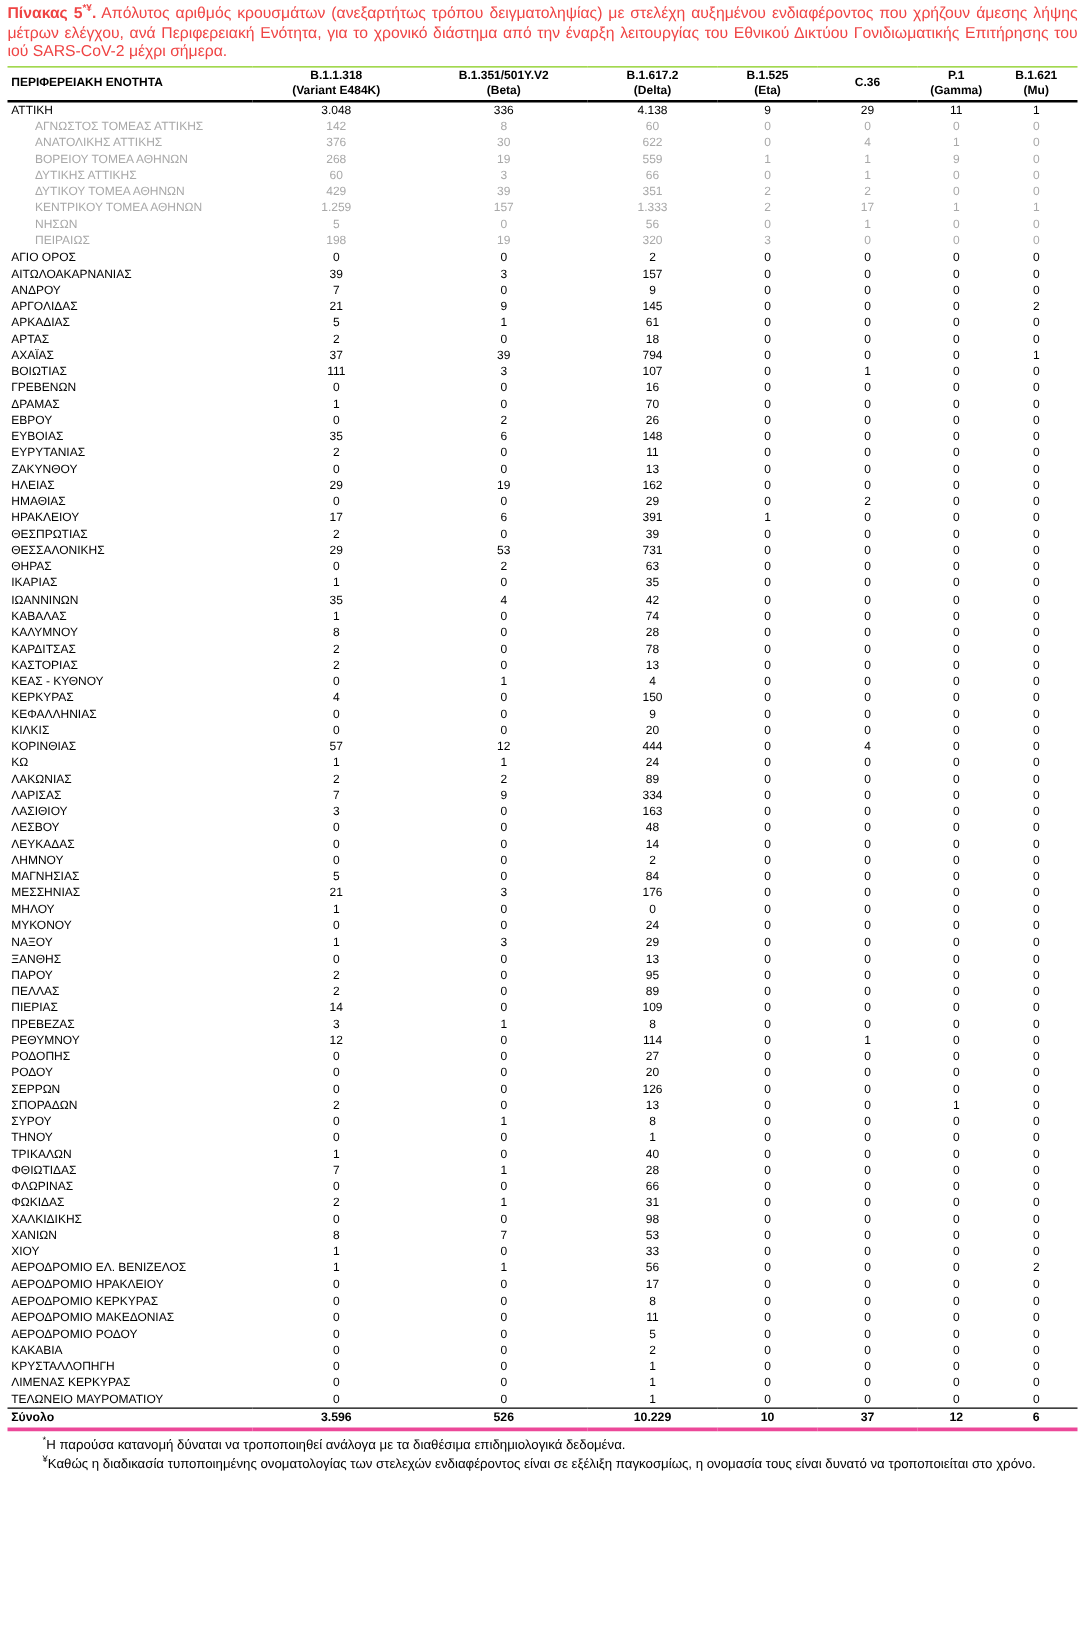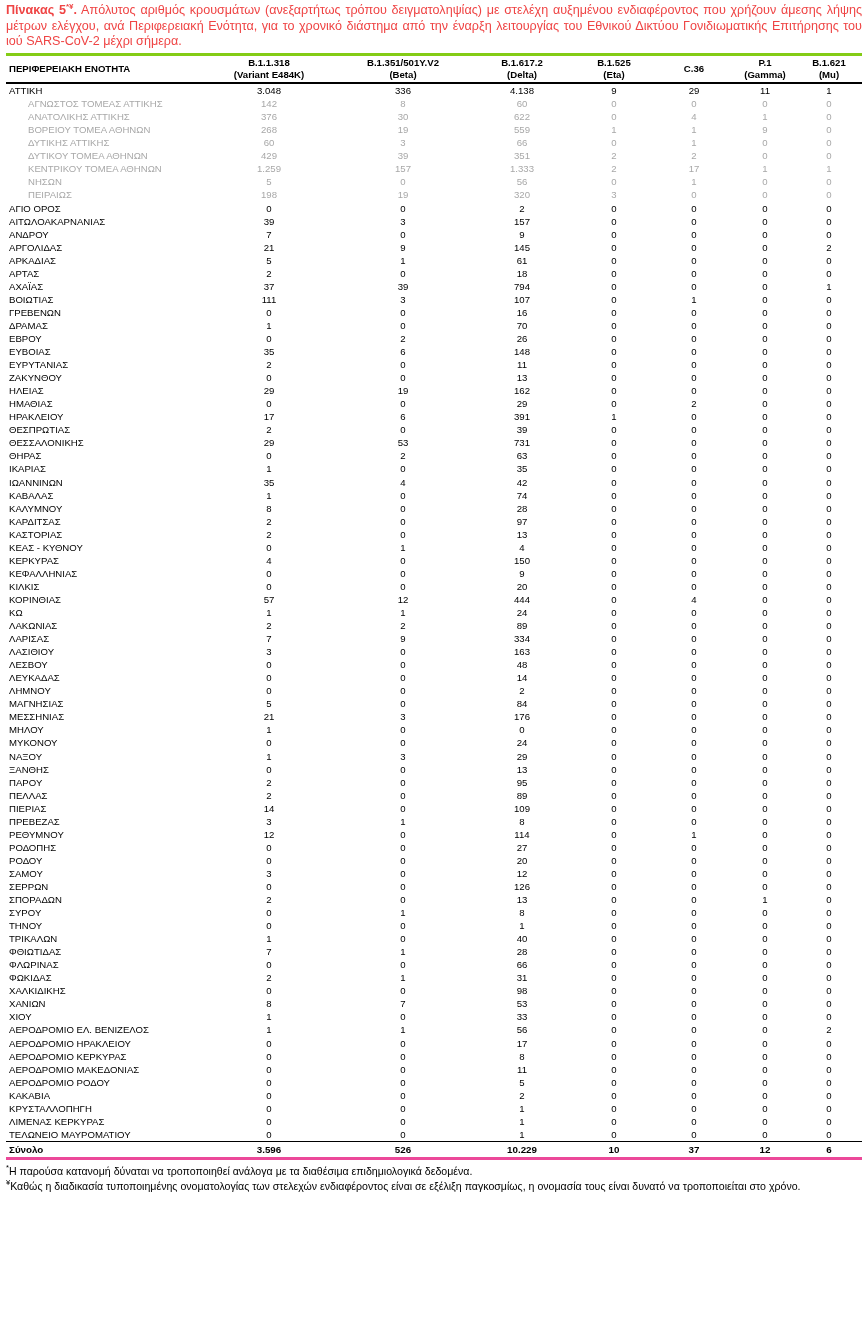--- a/index.html
+++ b/index.html
@@ -32,21 +32,21 @@
   col.c-label { width: 196px; }
   col.c-1 { width: 134px; }
   col.c-2 { width: 134px; }
   col.c-3 { width: 104px; }
   col.c-4 { width: 80px; }
   col.c-5 { width: 80px; }
   col.c-6 { width: 62px; }
   col.c-7 { width: 66px; }
 
   thead tr {
-    border-top: 3px solid #84cc16;
+    border-top: 1px solid #84cc16;
     border-bottom: 2px solid #000;
   }
   thead th {
     font-size: 9.6px;
     font-weight: bold;
     text-align: center;
     vertical-align: middle;
     padding: 1px 0 2px 0;
     line-height: 11.5px;
   }
@@ -73,21 +73,21 @@
     font-size: 9.8px;
     font-weight: bold;
     height: 15px;
     line-height: 15px;
     padding: 0;
   }
   tfoot td.lbl { text-align: left; padding-left: 3px; }
   tfoot td.val { text-align: center; }
 
   
-  .footnotes { margin-top: 4px; }
+  .footnotes { margin-top: 4px; margin-left: 28px; }
   .footnote {
     font-size: 10.6px;
     line-height: 15px;
     color: #000;
   }
   .footnote sup { font-size: 7.5px; vertical-align: super; line-height: 0; }
 </style>
 </head>
 <body>
 
@@ -466,21 +466,21 @@
           <td class="val">28</td>
           <td class="val">0</td>
           <td class="val">0</td>
           <td class="val">0</td>
           <td class="val">0</td>
         </tr>
         <tr>
           <td class="lbl">ΚΑΡΔΙΤΣΑΣ</td>
           <td class="val">2</td>
           <td class="val">0</td>
-          <td class="val">97</td>
+          <td class="val">78</td>
           <td class="val">0</td>
           <td class="val">0</td>
           <td class="val">0</td>
           <td class="val">0</td>
         </tr>
         <tr>
           <td class="lbl">ΚΑΣΤΟΡΙΑΣ</td>
           <td class="val">2</td>
           <td class="val">0</td>
           <td class="val">13</td>
@@ -727,30 +727,20 @@
           <td class="val">0</td>
           <td class="val">0</td>
           <td class="val">0</td>
           <td class="val">0</td>
         </tr>
         <tr>
           <td class="lbl">ΡΟΔΟΥ</td>
           <td class="val">0</td>
           <td class="val">0</td>
           <td class="val">20</td>
-          <td class="val">0</td>
-          <td class="val">0</td>
-          <td class="val">0</td>
-          <td class="val">0</td>
-        </tr>
-        <tr>
-          <td class="lbl">ΣΑΜΟΥ</td>
-          <td class="val">3</td>
-          <td class="val">0</td>
-          <td class="val">12</td>
           <td class="val">0</td>
           <td class="val">0</td>
           <td class="val">0</td>
           <td class="val">0</td>
         </tr>
         <tr>
           <td class="lbl">ΣΕΡΡΩΝ</td>
           <td class="val">0</td>
           <td class="val">0</td>
           <td class="val">126</td>

